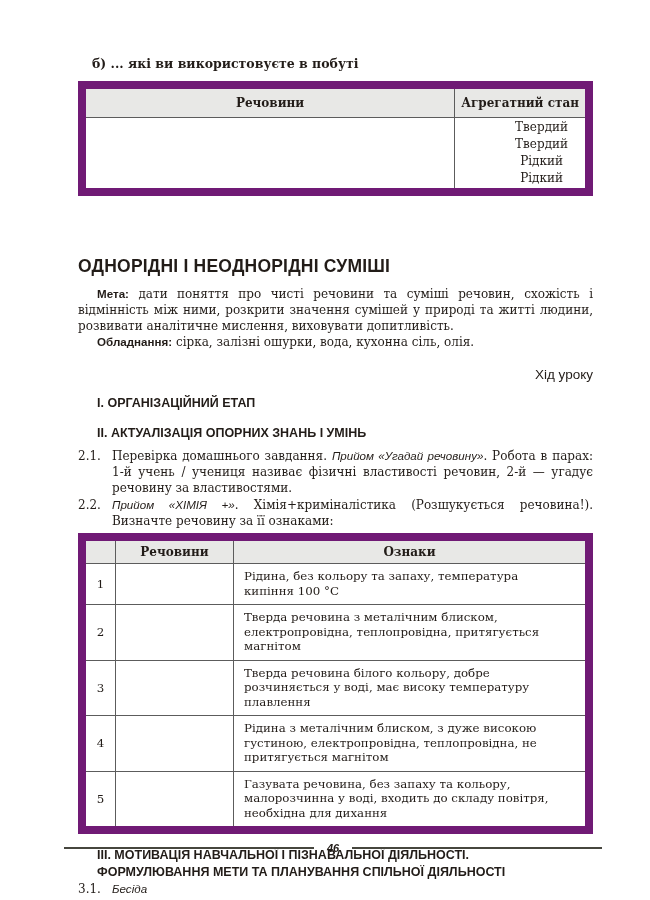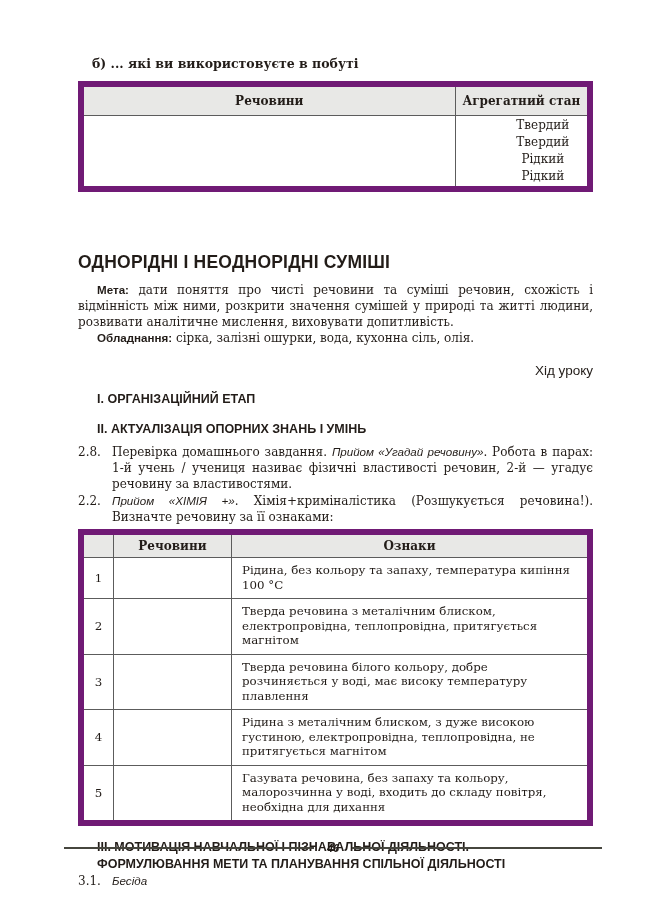--- a/index.html
+++ b/index.html
@@ -25,21 +25,21 @@
     margin-left: 14px;
     font-size: 12.5px;
     font-weight: bold;
     margin-bottom: 10px;
   }
 
   
   table {
     border-collapse: collapse;
     width: 100%;
-    border: 6px solid #701a75;
+    border: 8px solid #701a75;
   }
   th, td { border: 1px solid #5c5c5c; }
   thead th {
     background: #e8e8e6;
     font-weight: bold;
     font-size: 12px;
     text-align: center;
     padding: 7px 4px;
   }
   .t1 tbody td { height: 68px; vertical-align: middle; padding-left: 44px; }
@@ -162,21 +162,21 @@
 
     <p class="para"><b class="sans">Обладнання:</b><span> сірка, залізні ошурки, вода, кухонна сіль, олія.</span></p>
 
     <div class="flow-heading">Хід уроку</div>
 
     <div class="h-section">I. ОРГАНІЗАЦІЙНИЙ ЕТАП</div>
 
     <div class="h-section h-gap">II. АКТУАЛІЗАЦІЯ ОПОРНИХ ЗНАНЬ І УМІНЬ</div>
 
     <div class="list-item">
-      <span class="num">2.8.</span><span>Перевірка домашнього завдання. </span><span class="method-italic">Прийом «Угадай речовину»</span><span>. Робота в парах: 1-й учень / учениця називає фізичні властивості речовин, 2-й — угадує речовину за властивостями.</span>
+      <span class="num">2.1.</span><span>Перевірка домашнього завдання. </span><span class="method-italic">Прийом «Угадай речовину»</span><span>. Робота в парах: 1-й учень / учениця називає фізичні властивості речовин, 2-й — угадує речовину за властивостями.</span>
     </div>
 
     <div class="list-item">
       <span class="num">2.2.</span><span class="method-italic">Прийом «ХІМІЯ +»</span><span>. Хімія+криміналістика (Розшукується речовина!). Визначте речовину за її ознаками:</span>
     </div>
 
     <table class="t2">
       <thead>
         <tr>
           <th style="width:25px"></th>

